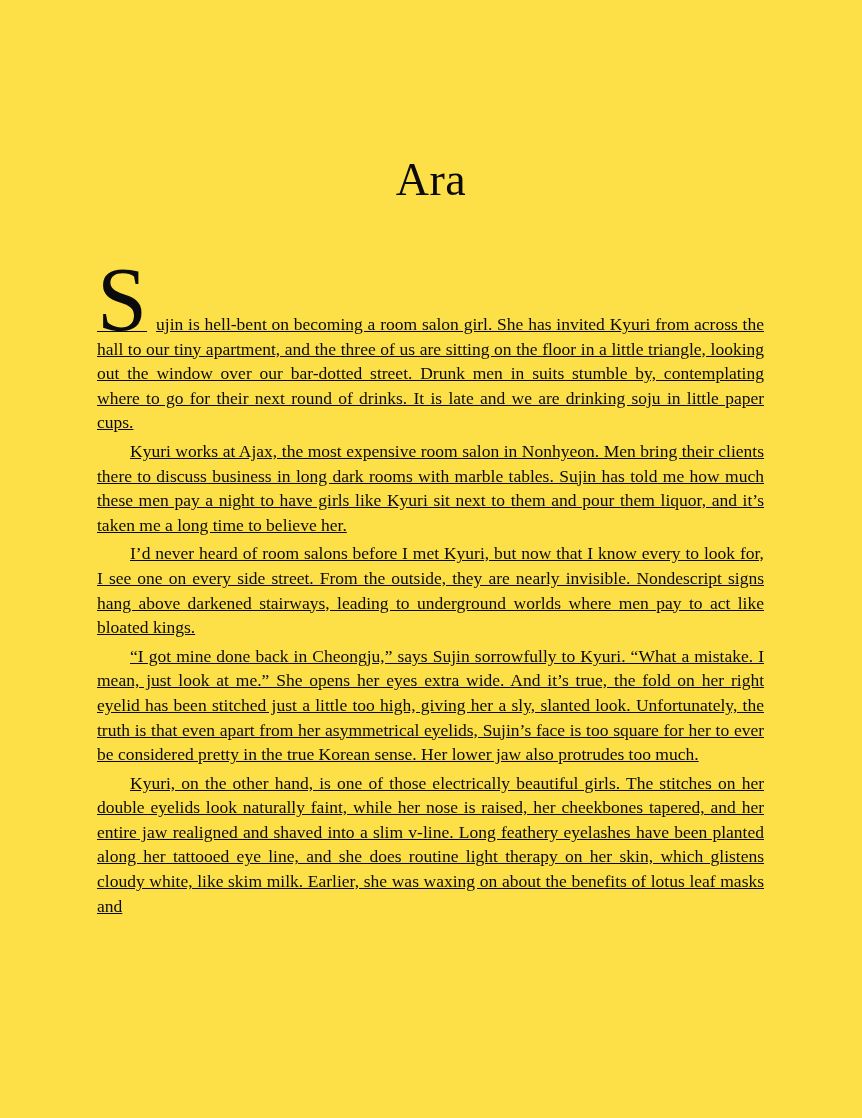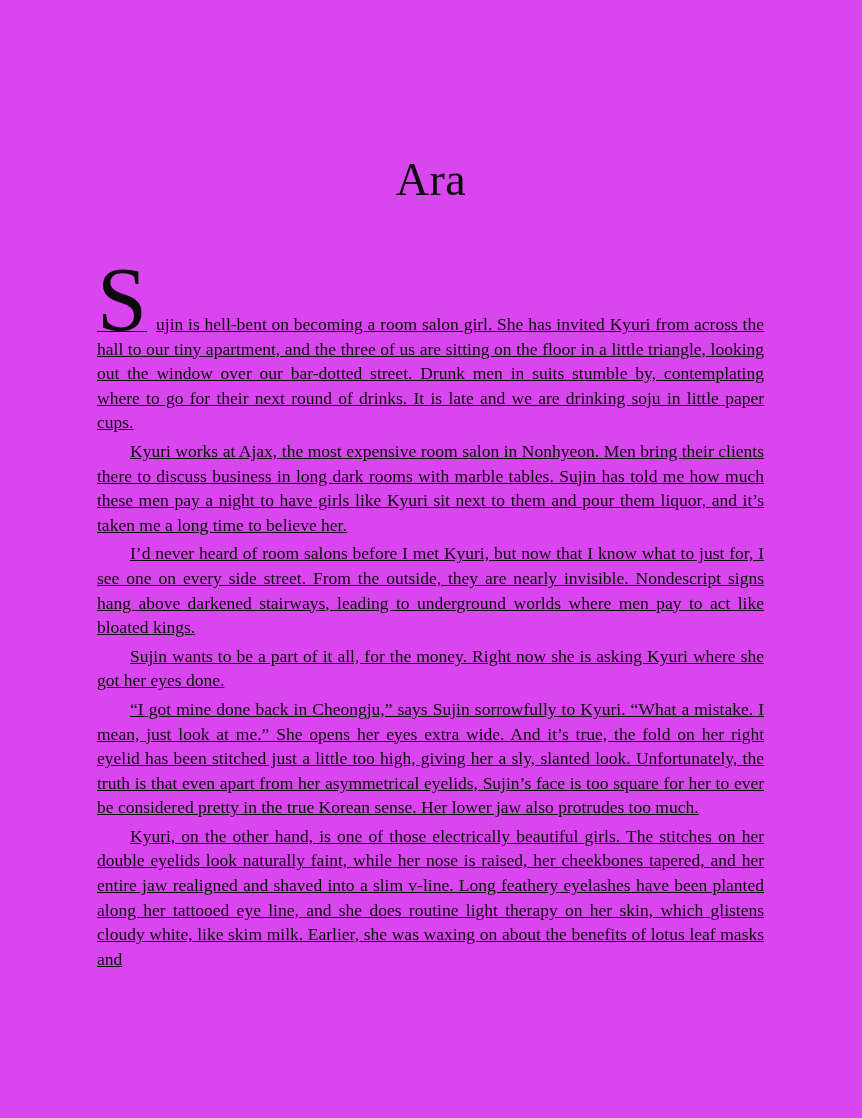--- a/index.html
+++ b/index.html
@@ -11,21 +11,21 @@
     height: 1118px;
     background: #ffffff;
     overflow: hidden;
     font-family: "Liberation Serif", "DejaVu Serif", serif;
     color: #0b0b0b;
   }
   .page {
     position: relative;
     width: 862px;
     height: 1118px;
-    background: #d946ef;
+    background: #fde047;
     padding-top: 156px;
     box-sizing: border-box;
   }
   .chapter-title {
     margin: 0;
     text-align: center;
     font-weight: 400;
     font-size: 46px;
     line-height: 48px;
     letter-spacing: 0.5px;
@@ -59,21 +59,20 @@
 <body>
 
 <div class="page">
   <h1 class="chapter-title">Ara</h1>
 
   <div class="body-text">
     <p class="opening"><span class="dropcap">S</span><span>ujin is hell-bent on becoming a room salon girl. She has invited Kyuri from across the hall to our tiny apartment, and the three of us are sitting on the floor in a little triangle, looking out the window over our bar-dotted street. Drunk men in suits stumble by, contemplating where to go for their next round of drinks. It is late and we are drinking soju in little paper cups.</span></p>
 
     <p>Kyuri works at Ajax, the most expensive room salon in Nonhyeon. Men bring their clients there to discuss business in long dark rooms with marble tables. Sujin has told me how much these men pay a night to have girls like Kyuri sit next to them and pour them liquor, and it’s taken me a long time to believe her.</p>
 
-    <p>I’d never heard of room salons before I met Kyuri, but now that I know what to just for, I see one on every side street. From the outside, they are nearly invisible. Nondescript signs hang above darkened stairways, leading to underground worlds where men pay to act like bloated kings.</p>
+    <p>I’d never heard of room salons before I met Kyuri, but now that I know every to look for, I see one on every side street. From the outside, they are nearly invisible. Nondescript signs hang above darkened stairways, leading to underground worlds where men pay to act like bloated kings.</p>
 
-    <p>Sujin wants to be a part of it all, for the money. Right now she is asking Kyuri where she got her eyes done.</p>
 
     <p>“I got mine done back in Cheongju,” says Sujin sorrowfully to Kyuri. “What a mistake. I mean, just look at me.” She opens her eyes extra wide. And it’s true, the fold on her right eyelid has been stitched just a little too high, giving her a sly, slanted look. Unfortunately, the truth is that even apart from her asymmetrical eyelids, Sujin’s face is too square for her to ever be considered pretty in the true Korean sense. Her lower jaw also protrudes too much.</p>
 
     <p class="continued">Kyuri, on the other hand, is one of those electrically beautiful girls. The stitches on her double eyelids look naturally faint, while her nose is raised, her cheekbones tapered, and her entire jaw realigned and shaved into a slim v-line. Long feathery eyelashes have been planted along her tattooed eye line, and she does routine light therapy on her skin, which glistens cloudy white, like skim milk. Earlier, she was waxing on about the benefits of lotus leaf masks and</p>
   </div>
 </div>
 
 </body></html>

